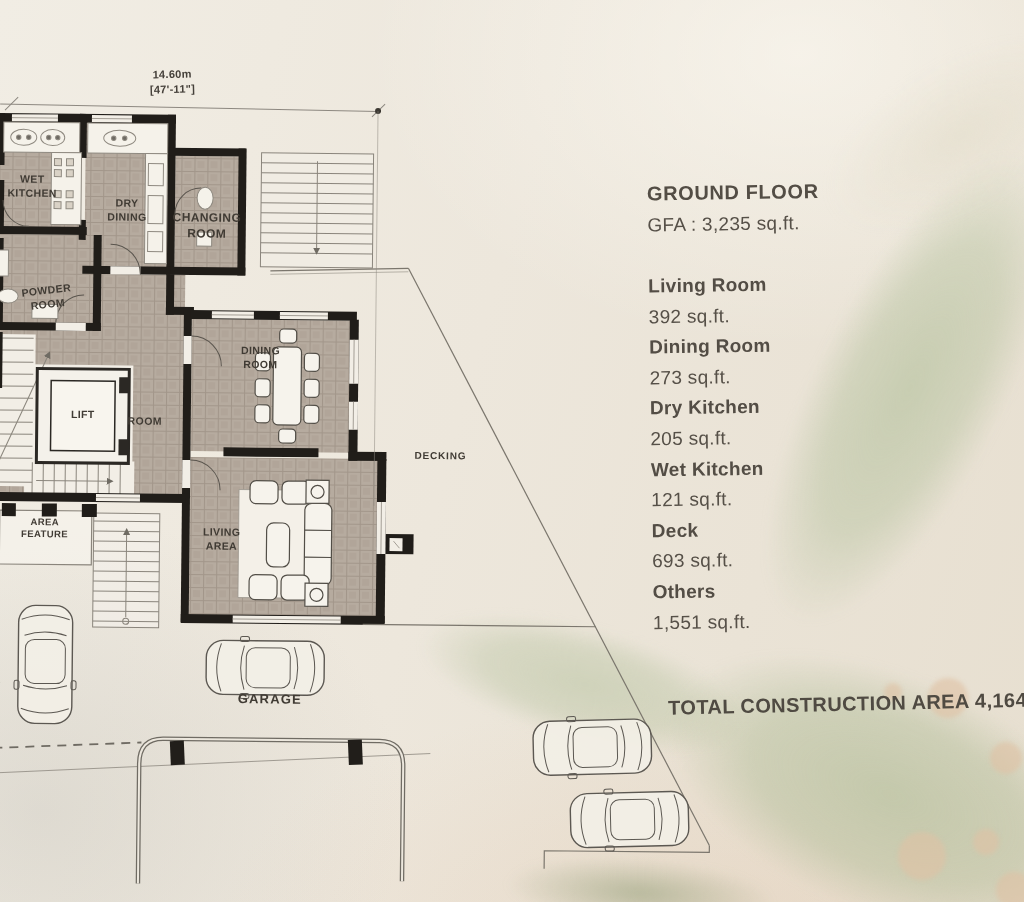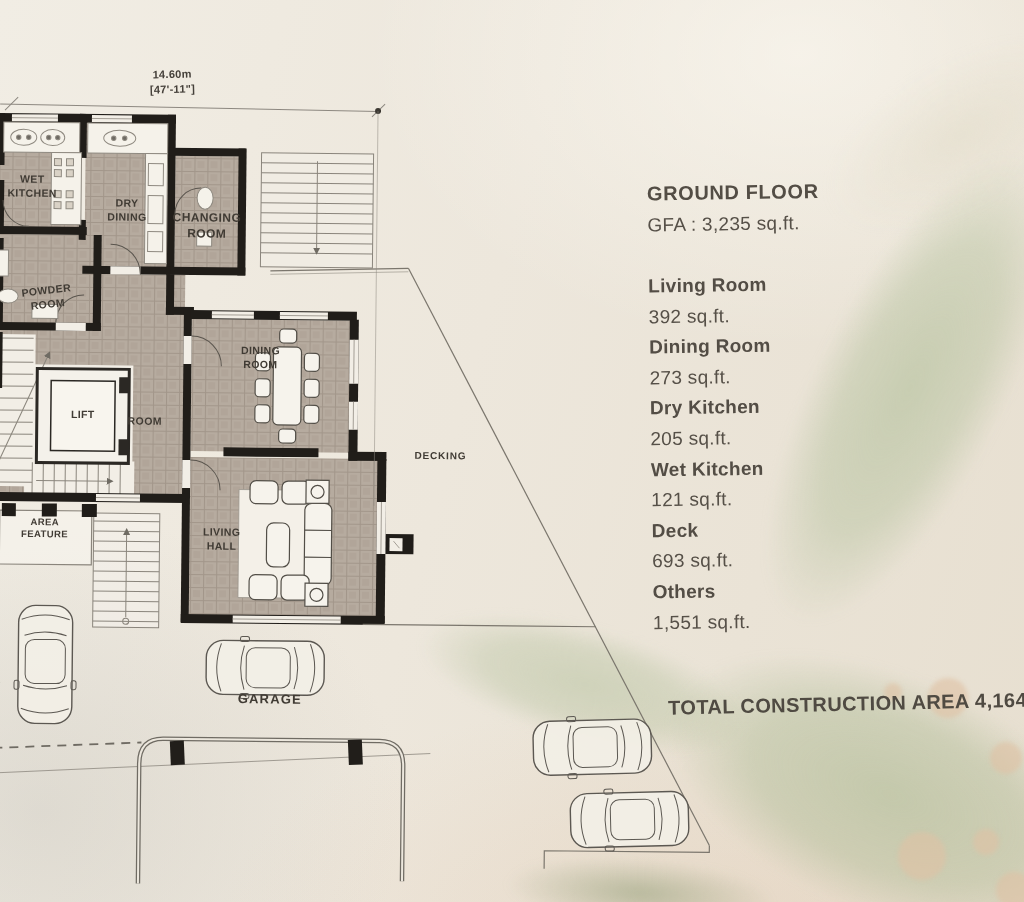--- a/index.html
+++ b/index.html
@@ -278,21 +278,21 @@
 DINING</div>
   <div class="plan-label" style="left:208px;top:224px;font-size:12px;">CHANGING
 ROOM</div>
   <div class="plan-label" style="left:49px;top:297px;transform:translate(-50%,-50%) rotate(-7deg);">POWDER
 ROOM</div>
   <div class="plan-label" style="left:86px;top:414px;">LIFT</div>
   <div class="plan-label" style="left:148px;top:420px;">ROOM</div>
   <div class="plan-label" style="left:239px;top:355px;margin-left:24px;">DINING
 ROOM</div>
   <div class="plan-label" style="left:226px;top:537px;">LIVING
-HALL</div>
+AREA</div>
   <div class="plan-label" style="left:49px;top:528px;font-size:9.5px;">AREA
 FEATURE</div>
   <div class="plan-label" style="left:444px;top:451px;font-size:10px;letter-spacing:.8px;">DECKING</div>
   <div class="plan-label" style="left:276px;top:697px;font-size:13px;letter-spacing:1.2px;">GARAGE</div>
 
   <div class="dim-label" style="left:172px;top:80px;transform:translate(-50%,-50%) rotate(-2deg);">
     <div>14.60m</div>
     <div>[47'-11"]</div>
   </div>
 

